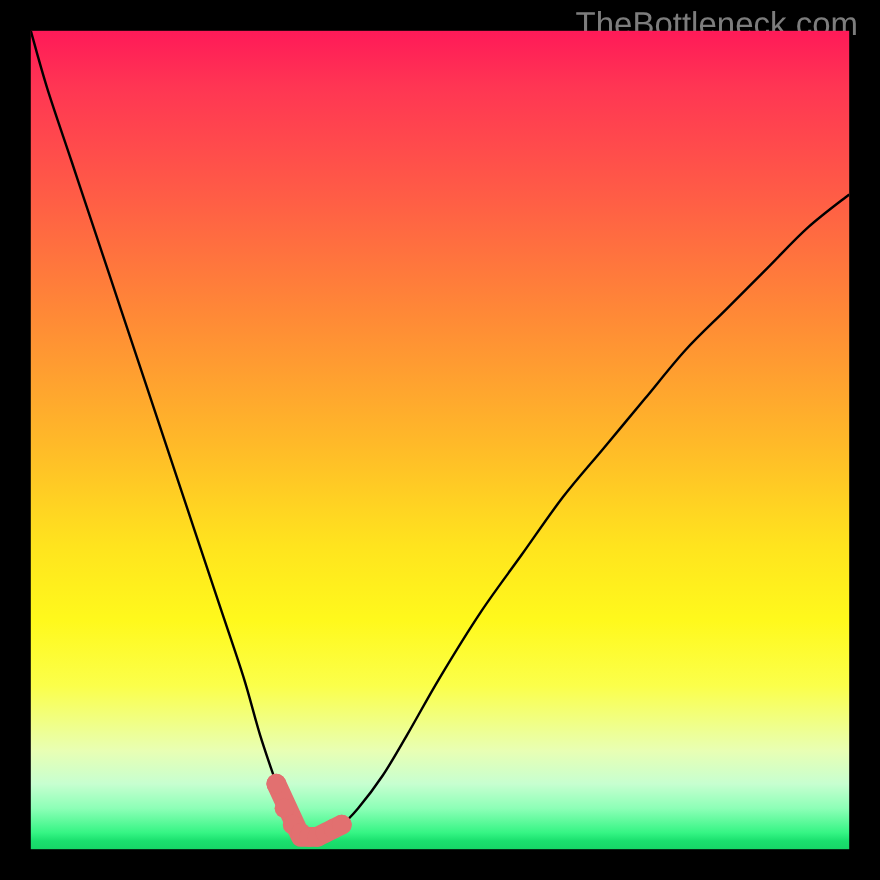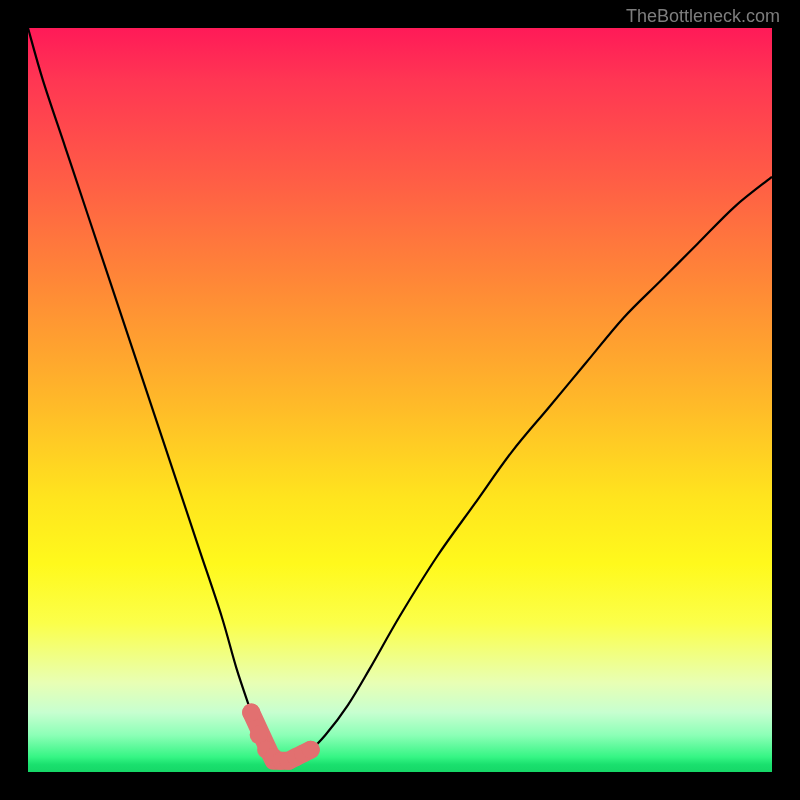--- a/index.html
+++ b/index.html
@@ -32,21 +32,21 @@
       #8dffb7 95%,
       #35f584 98%,
       #1ae06e 99%,
       #16d767 100%
     );
   }
   .watermark {
     position: absolute;
     top: 6px;
     right: 20px;
-    font-size: 18px;
+    font-size: 30px;
     color: #7d7d7d;
     font-weight: 500;
     user-select: none;
   }
   svg.plot {
     position: absolute;
     left: 0;
     top: 0;
     width: 744px;
     height: 744px;

